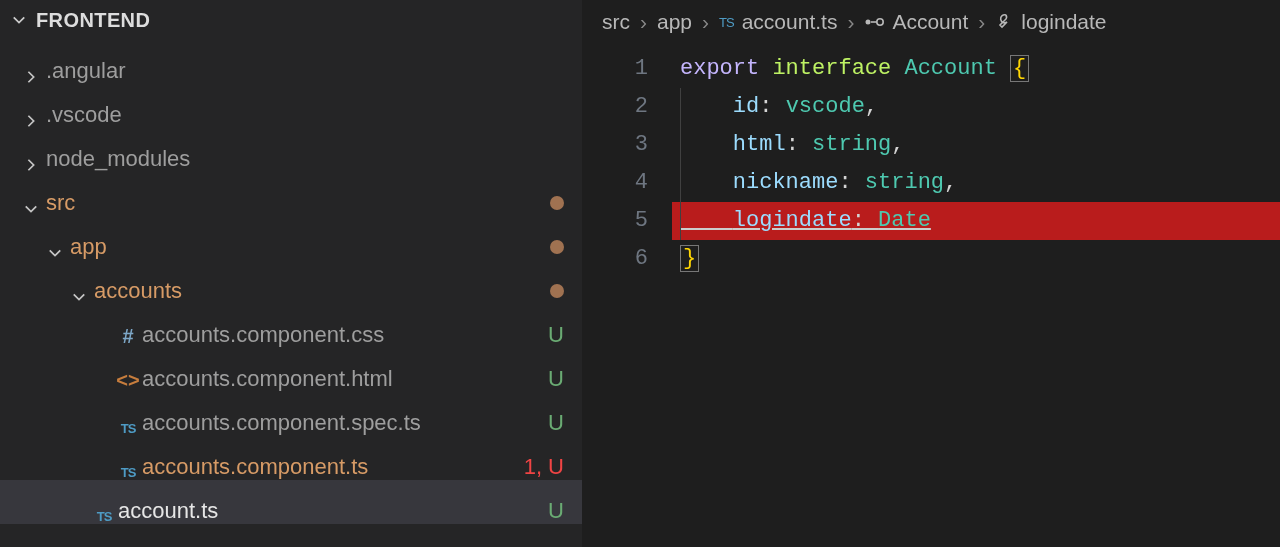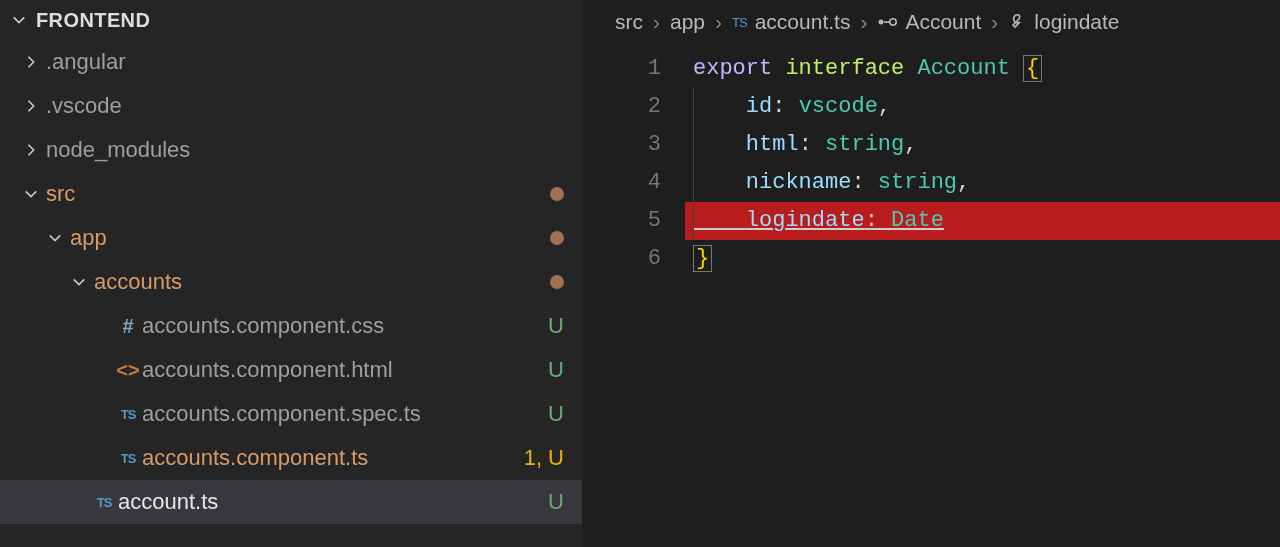--- a/index.html
+++ b/index.html
@@ -3,41 +3,41 @@
 <meta charset="utf-8">
 <style>
   * { box-sizing: border-box; margin: 0; padding: 0; }
   html, body {
     width: 1280px; height: 547px;
     background: #1e1e1e;
     font-family: "Segoe UI", Arial, sans-serif;
     color: #ccc;
     overflow: hidden;
   }
-  .container { display: flex; width: 100%; height: 100%; gap: 13px; }
+  .container { display: flex; width: 100%; height: 100%; }
   
   .sidebar {
     width: 582px;
     background: #252526;
     display: flex; flex-direction: column;
     font-size: 22px;
   }
   .sidebar-header {
     display: flex; align-items: center;
     height: 40px;
     padding-left: 10px;
     color: #ddd;
     font-weight: 700;
     letter-spacing: 0.4px;
     font-size: 20px;
   }
   .sidebar-header .chev { margin-right: 8px; width: 18px; display:flex; justify-content:center;}
   .tree { flex: 1; }
   .row {
-    display: flex; align-items: center;
+    display: flex; align-items: flex-end;
     height: 44px;
     padding-right: 18px;
     cursor: pointer;
   }
   .row.selected { background: #37373d; }
   .row .indent { flex: 0 0 auto; }
   .row .chev {
     width: 22px; display:flex; justify-content:center; align-items:center;
     color: #c5c5c5;
   }
@@ -45,21 +45,21 @@
     width: 28px; display:flex; justify-content:center; align-items:center;
     font-weight: 700;
   }
   .row .label { flex: 1; white-space: nowrap; overflow: hidden; text-overflow: ellipsis; }
   .row .status { width: 60px; text-align: right; }
   .mod-dot {
     width: 14px; height: 14px; border-radius: 50%;
     background: #a07251; display:inline-block;
   }
   .status-u { color: #6aab73; }
-  .status-1u { color: #eab308; }
+  .status-1u { color: #ef4444; }
   .col-gray { color: #9e9e9e; }
   .col-mod { color: #d79b66; }
   .col-white { color: #e6e6e6; }
   
   .ic-hash { color: #7da7c7; font-size:20px; }
   .ic-html { color: #c77d3d; font-size:20px; }
   .ic-ts   { color: #4e9bc4; font-size:13px; letter-spacing:-1px; }
   
   .editor {
     flex: 1;

